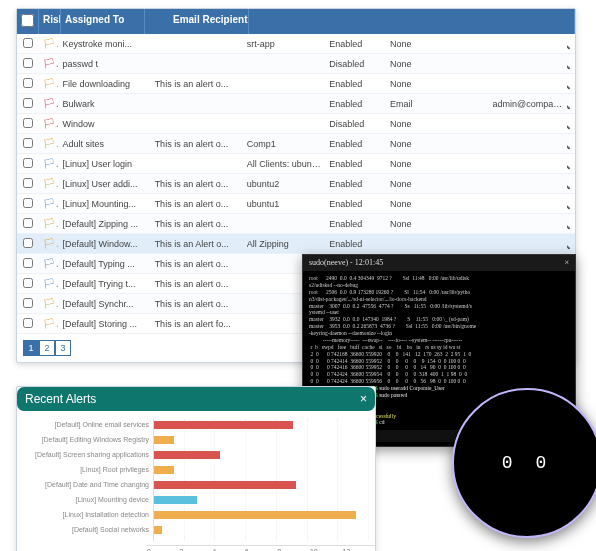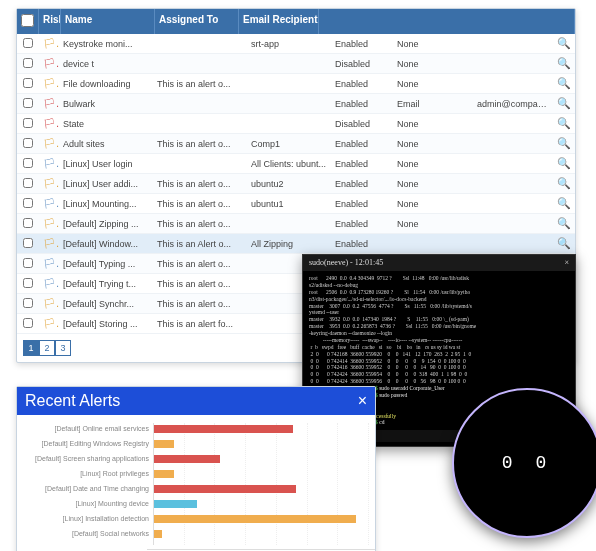--- a/index.html
+++ b/index.html
@@ -10,38 +10,38 @@
 .table-panel { top: 8px; left: 16px; width: 560px; }
 .thead { display: flex; background: #3a6fa8; color: #fff; font-size: 10px; font-weight: bold; }
 .thead > div { padding: 5px 4px; border-right: 1px solid #5a8bc0; white-space: nowrap; overflow: hidden; }
 .col-cb { width: 22px; text-align: center; }
 .col-ic { width: 22px; }
 .col-name { width: 94px; }
 .col-desc { width: 94px; }
 .col-assn { width: 84px; }
 .col-state { width: 62px; }
 .col-notif { width: 80px; }
-.col-email { width: 80px; }
+.col-email { width: 80px; margin-left: 24px; }
 .col-act { flex: 1; }
 
 .trow { display: flex; border-bottom: 1px solid #eef2f6; font-size: 9px; color: #444; align-items: center; height: 20px; }
 .trow:nth-child(even){ background: #fafcfe; }
 .trow.selected { background: #e1edf8; }
 .trow > div { padding: 0 4px; white-space: nowrap; overflow: hidden; text-overflow: ellipsis; }
 .trow .col-cb input { width: 10px; height: 10px; }
 .row-icon { width: 20px; font-size: 10px; text-align: center; }
 .actions { display: flex; gap: 6px; justify-content: flex-end; padding-right: 6px; }
 .act-ico { color: #2a6fb8; font-size: 11px; cursor: pointer; }
 
 .pager { display: flex; gap: 0; padding: 6px; }
 .pg { width: 16px; height: 16px; border: 1px solid #3a6fa8; font-size: 9px; display: flex; align-items: center; justify-content: center; color: #3a6fa8; cursor: pointer; }
 .pg.active { background: #3a6fa8; color: #fff; }
 
 .chart-panel { top: 386px; left: 16px; width: 360px; }
-.chart-head { background: #1d4ed8; color: #fff; font-size: 16px; padding: 5px 8px; display: flex; justify-content: space-between; }
+.chart-head { background: #0f766e; color: #fff; font-size: 12px; padding: 5px 8px; display: flex; justify-content: space-between; border-radius: 7px; }
 .chart-body { padding: 8px 6px 4px 6px; display: flex; }
 .ylabels { width: 130px; display: flex; flex-direction: column; gap: 3px; font-size: 7px; color: #888; text-align: right; }
 .ylabels div { height: 12px; line-height: 12px; padding-right: 4px; white-space: nowrap; overflow: hidden; }
 .bars { flex: 1; border-left: 1px solid #ddd; position: relative; }
 .grid { position: absolute; inset: 0; display: flex; }
 .grid div { flex: 1; border-right: 1px dotted #eee; }
 .barrow { height: 12px; margin-bottom: 3px; position: relative; }
 .bar { height: 8px; margin-top: 2px; }
 .xaxis { display: flex; margin-left: 130px; font-size: 7px; color: #777; border-top: 1px solid #ddd; padding-top: 2px; }
 .xaxis div { flex: 1; text-align: left; }
@@ -58,21 +58,20 @@
 .zoom .zline2 { color: #fff; font-family: serif; font-size: 22px; }
 .zoom .zline2 .red { color: #d04040; }
 </style>
 </head>
 <body>
 
 <div class="panel table-panel">
   <div class="thead">
     <div class="col-cb"><input type="checkbox" style=""></div>
     <div class="col-ic">Risk</div>
-    <div class="col-name">Name</div>
     <div class="col-assn">Assigned To</div>
     <div class="col-email">Email Recipient</div>
     <div class="col-act"></div>
   </div>
   <div id="tbody">
       <div class="trow">
         <div class="col-cb"><input type="checkbox" style=""></div>
         <div class="row-icon" style="color:#e0a030">🏳</div>
         <div class="col-name">Keystroke moni...</div>
         <div class="col-desc"></div>
@@ -80,21 +79,21 @@
         <div class="col-state">Enabled</div>
         <div class="col-notif">None</div>
         <div class="col-email"></div>
         <div class="col-act actions">
           <span class="act-ico">🔍</span>
         </div>
       </div>
       <div class="trow">
         <div class="col-cb"><input type="checkbox" style=""></div>
         <div class="row-icon" style="color:#d04040">🏳</div>
-        <div class="col-name">device t</div>
+        <div class="col-name">passwd t</div>
         <div class="col-desc"></div>
         <div class="col-assn"></div>
         <div class="col-state">Disabled</div>
         <div class="col-notif">None</div>
         <div class="col-email"></div>
         <div class="col-act actions">
           <span class="act-ico">🔍</span>
         </div>
       </div>
       <div class="trow">
@@ -119,21 +118,21 @@
         <div class="col-state">Enabled</div>
         <div class="col-notif">Email</div>
         <div class="col-email">admin@company...</div>
         <div class="col-act actions">
           <span class="act-ico">🔍</span>
         </div>
       </div>
       <div class="trow">
         <div class="col-cb"><input type="checkbox" style=""></div>
         <div class="row-icon" style="color:#d04040">🏳</div>
-        <div class="col-name">State</div>
+        <div class="col-name">Window</div>
         <div class="col-desc"></div>
         <div class="col-assn"></div>
         <div class="col-state">Disabled</div>
         <div class="col-notif">None</div>
         <div class="col-email"></div>
         <div class="col-act actions">
           <span class="act-ico">🔍</span>
         </div>
       </div>
       <div class="trow">

